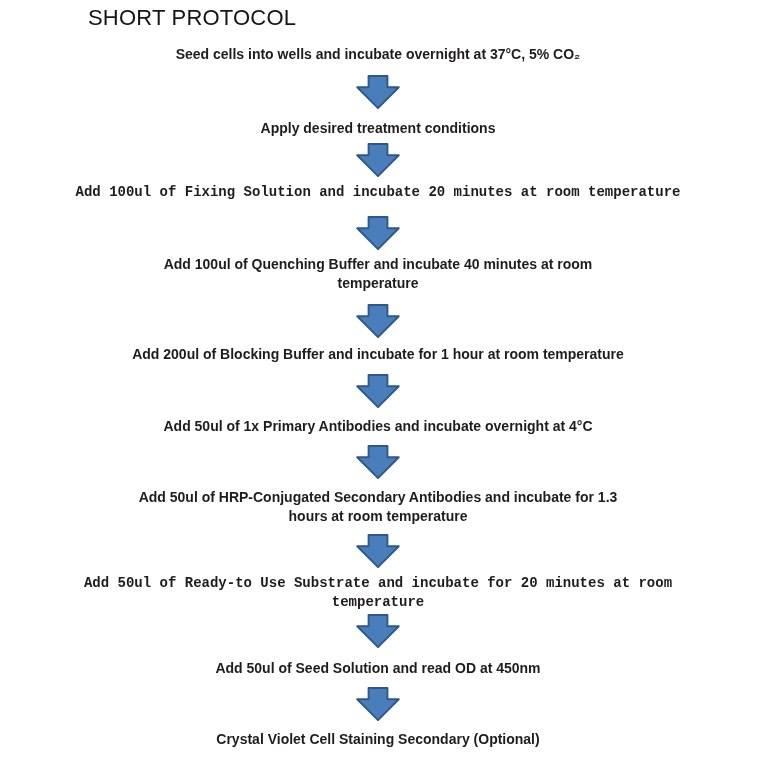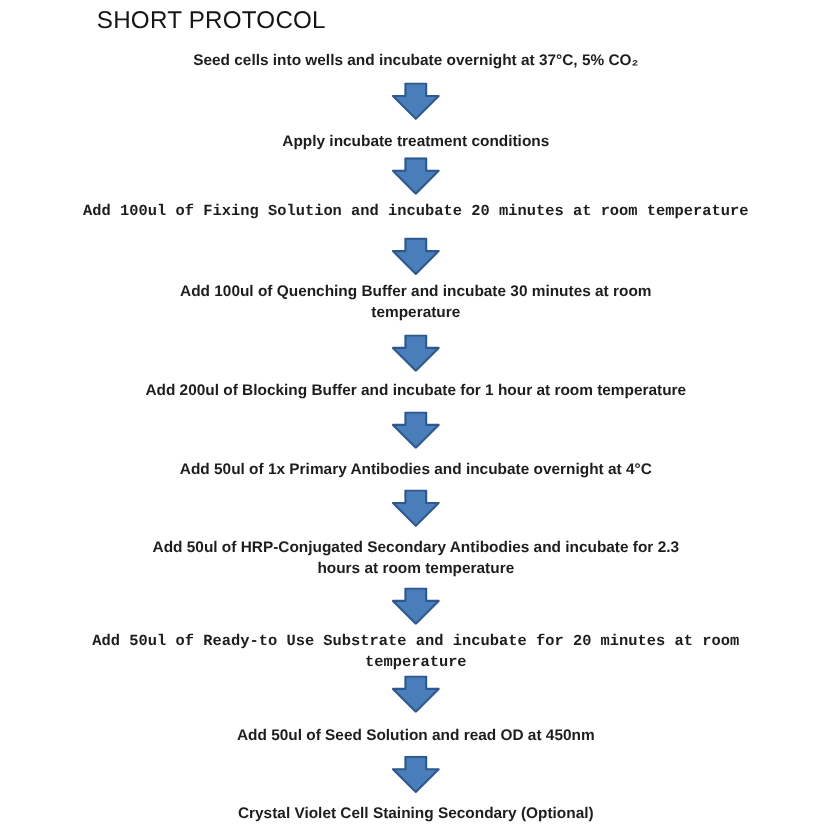--- a/index.html
+++ b/index.html
@@ -59,52 +59,52 @@
   <h1 class="title">SHORT PROTOCOL</h1>
 
   <div class="flow">
 
     <div class="step mt14">Seed cells into wells and incubate overnight at 37°C, 5% CO₂</div>
 
     <svg class="arrow mt11" width="46" height="34" viewBox="0 0 46 36">
       <polygon points="13,1 33,1 33,13 45,13 23,35 1,13 13,13" stroke-width="2" stroke-linejoin="round" fill="#4A7EBA" stroke="#2E578C"></polygon>
     </svg>
 
-    <div class="step mt10">Apply incubate treatment conditions</div>
+    <div class="step mt10">Apply desired treatment conditions</div>
 
     <svg class="arrow mt5" width="46" height="34" viewBox="0 0 46 36">
       <polygon points="13,1 33,1 33,13 45,13 23,35 1,13 13,13" stroke-width="2" stroke-linejoin="round" fill="#4A7EBA" stroke="#2E578C"></polygon>
     </svg>
 
     <div class="step mt13">Add 100ul of Fixing Solution and incubate 20 minutes at room temperature</div>
 
     <svg class="arrow mt14" width="46" height="34" viewBox="0 0 46 36">
       <polygon points="13,1 33,1 33,13 45,13 23,35 1,13 13,13" stroke-width="2" stroke-linejoin="round" fill="#4A7EBA" stroke="#2E578C"></polygon>
     </svg>
 
-    <div class="step mt5">Add 100ul of Quenching Buffer and incubate 30 minutes at room
+    <div class="step mt5">Add 100ul of Quenching Buffer and incubate 40 minutes at room
 temperature</div>
 
     <svg class="arrow mt11" width="46" height="34" viewBox="0 0 46 36">
       <polygon points="13,1 33,1 33,13 45,13 23,35 1,13 13,13" stroke-width="2" stroke-linejoin="round" fill="#4A7EBA" stroke="#2E578C"></polygon>
     </svg>
 
     <div class="step mt7">Add 200ul of Blocking Buffer and incubate for 1 hour at room temperature</div>
 
     <svg class="arrow mt10" width="46" height="34" viewBox="0 0 46 36">
       <polygon points="13,1 33,1 33,13 45,13 23,35 1,13 13,13" stroke-width="2" stroke-linejoin="round" fill="#4A7EBA" stroke="#2E578C"></polygon>
     </svg>
 
     <div class="step mt9">Add 50ul of 1x Primary Antibodies and incubate overnight at 4°C</div>
 
     <svg class="arrow mt9" width="46" height="34" viewBox="0 0 46 36">
       <polygon points="13,1 33,1 33,13 45,13 23,35 1,13 13,13" stroke-width="2" stroke-linejoin="round" fill="#4A7EBA" stroke="#2E578C"></polygon>
     </svg>
 
-    <div class="step mt9">Add 50ul of HRP-Conjugated Secondary Antibodies and incubate for 2.3
+    <div class="step mt9">Add 50ul of HRP-Conjugated Secondary Antibodies and incubate for 1.3
 hours at room temperature</div>
 
     <svg class="arrow mt8" width="46" height="34" viewBox="0 0 46 36">
       <polygon points="13,1 33,1 33,13 45,13 23,35 1,13 13,13" stroke-width="2" stroke-linejoin="round" fill="#4A7EBA" stroke="#2E578C"></polygon>
     </svg>
 
     <div class="step mt13">Add 50ul of Ready-to Use Substrate and incubate for 20 minutes at room
 temperature</div>
 
     <svg class="arrow mt2" width="46" height="34" viewBox="0 0 46 36">

